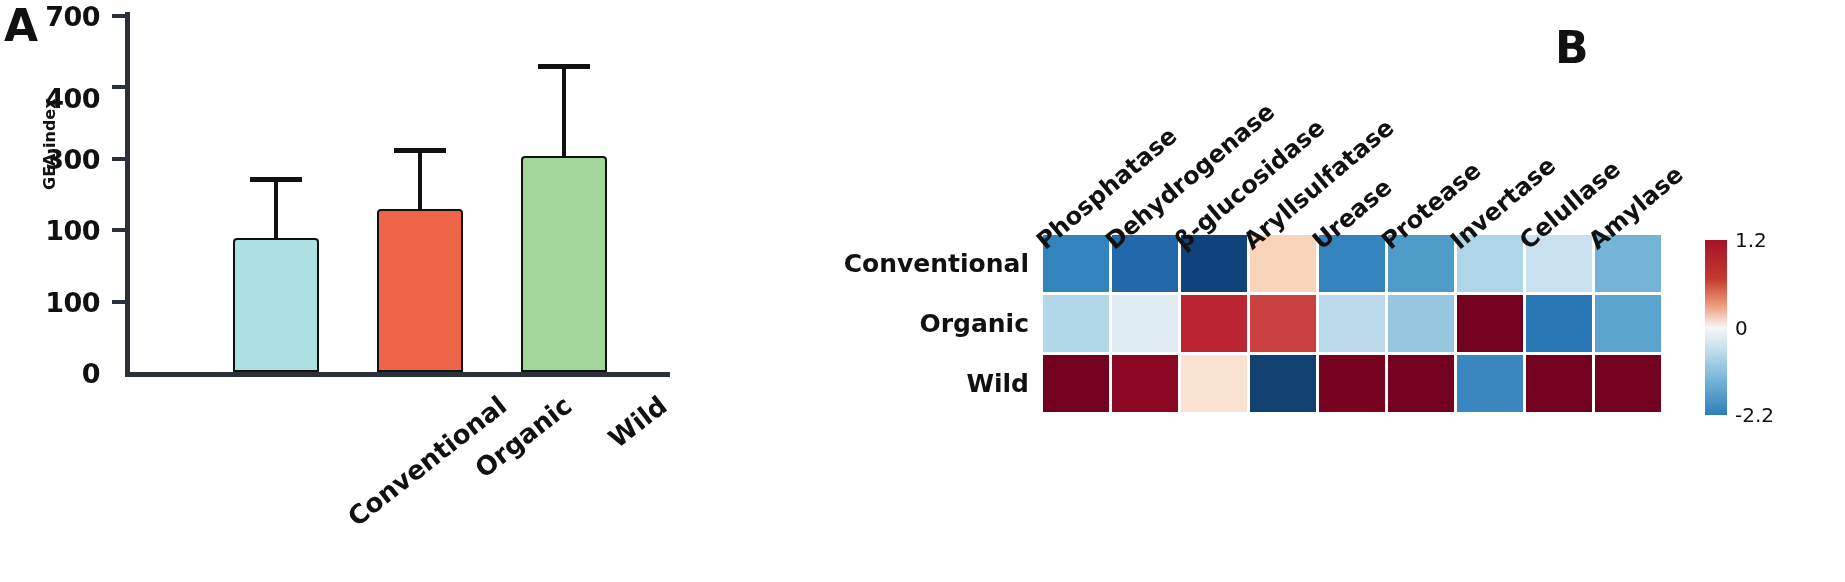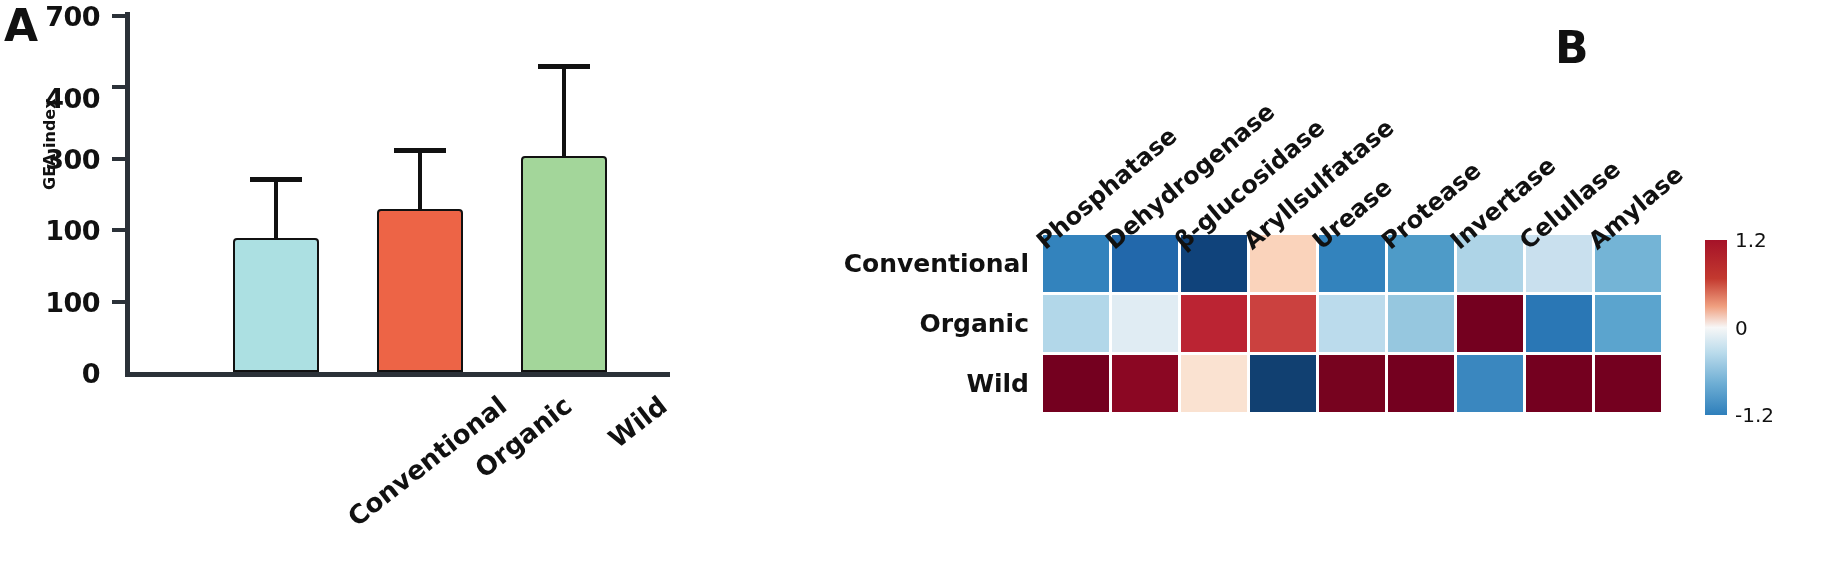--- a/index.html
+++ b/index.html
@@ -152,15 +152,15 @@
       <div class="hm-collabel" style="left: 351px; top: -8px;">Protease</div>
       <div class="hm-collabel" style="left: 420px; top: -8px;">Invertase</div>
       <div class="hm-collabel" style="left: 489px; top: -8px;">Celullase</div>
       <div class="hm-collabel" style="left: 558px; top: -8px;">Amylase</div>
     </div>
 
   <div id="colorbar-wrap">
     <div id="colorbar" style="background: linear-gradient(rgb(165, 18, 40) 0%, rgb(195, 57, 47) 22%, rgb(240, 160, 128) 38%, rgb(247, 247, 247) 50%, rgb(188, 220, 236) 64%, rgb(110, 174, 212) 82%, rgb(46, 127, 187) 100%);"></div>
     <div class="cb-label" style="top:0px">1.2</div>
     <div class="cb-label" style="top:88px">0</div>
-    <div class="cb-label" style="top:175px">-1.2</div>
+    <div class="cb-label" style="top:175px">-2.2</div>
   </div>
 </div>
 
 </body></html>

